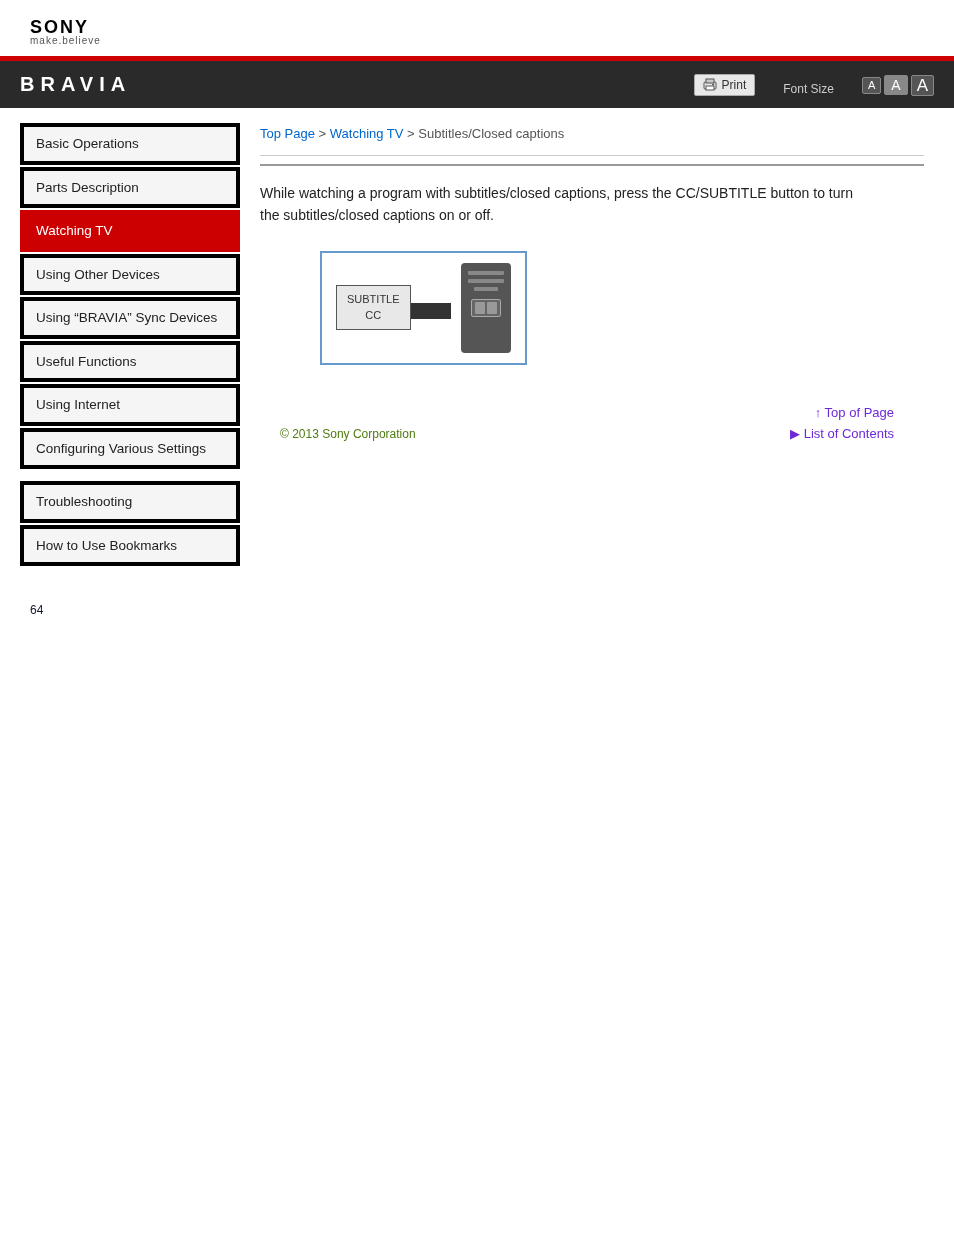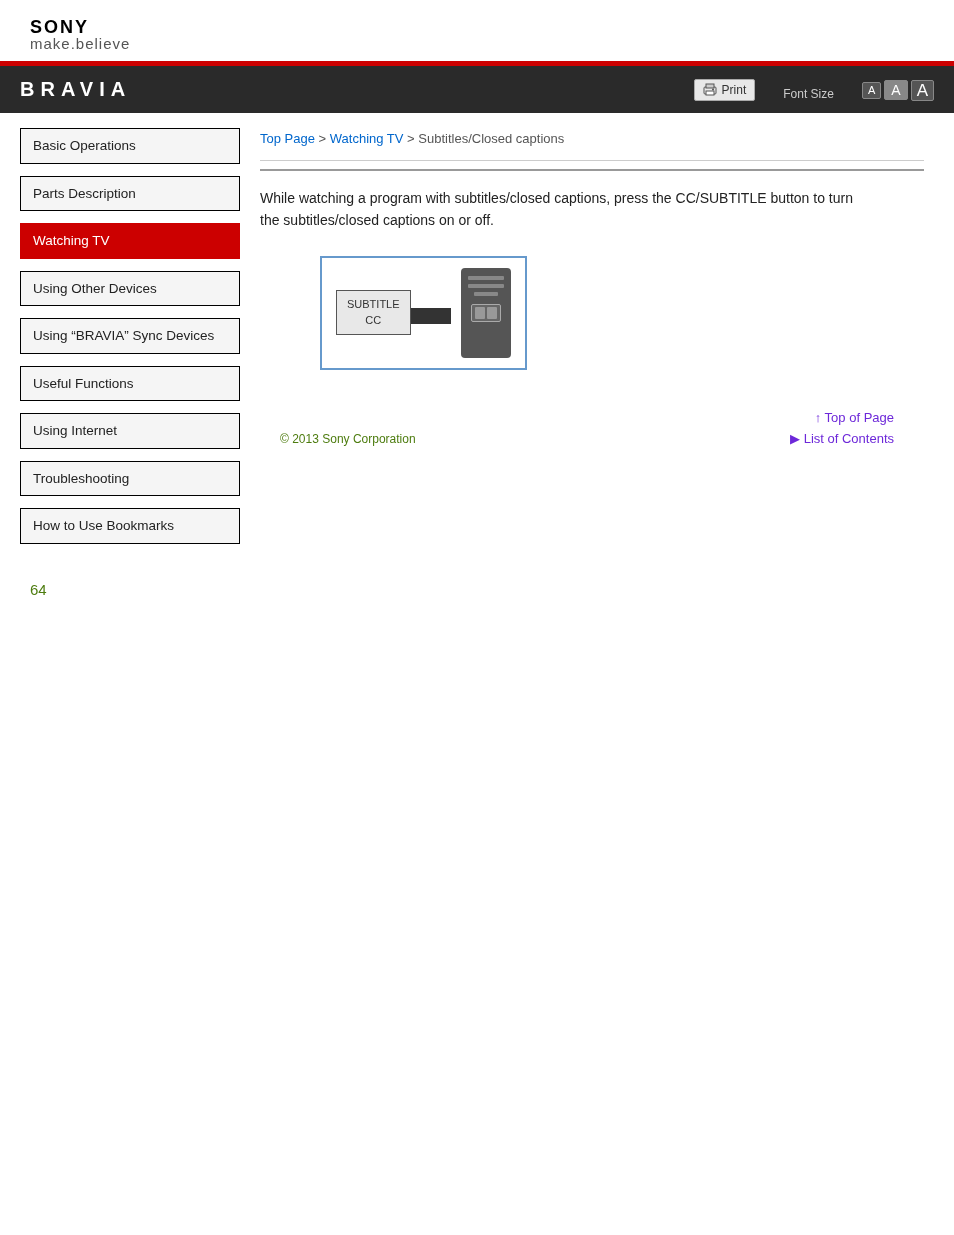--- a/index.html
+++ b/index.html
@@ -22,21 +22,21 @@
       line-height: 1;
     }
     .sony-logo-text {
       font-size: 18px;
       font-weight: 900;
       letter-spacing: 2px;
       color: #000;
       font-family: Arial Black, Arial, sans-serif;
     }
     .sony-tagline {
-      font-size: 15px;
+      font-size: 10px;
       color: #555;
       letter-spacing: 1px;
     }
 
     
     .bravia-banner {
       background: #2a2a2a;
       height: 52px;
       display: flex;
       align-items: center;
@@ -95,24 +95,24 @@
       padding: 0;
     }
 
     
     .sidebar {
       width: 240px;
       flex-shrink: 0;
       padding: 15px 0 15px 20px;
     }
     .sidebar-item {
-      border: 1px solid #000000;
+      border: 4px solid #000000;
       background: #f5f5f5;
       padding: 8px 12px;
-      margin-bottom: 12px;
+      margin-bottom: 2px;
       font-size: 13.5px;
       color: #222;
       cursor: pointer;
       line-height: 1.3;
     }
     .sidebar-item.active {
       background: #cc0000;
       color: #ffffff;
       border-color: #cc0000;
     }
@@ -265,22 +265,22 @@
     .top-of-page::before {
       content: "↑ ";
     }
     .list-of-contents::before {
       content: "▶ ";
     }
 
     
     .page-number {
       padding: 10px 30px;
-      font-size: 15px;
-      color: #4d7c0f;
+      font-size: 12px;
+      color: #0f172a;
     }
   </style>
 </head>
 <body>
 
 <div class="top-bar">
   <div class="sony-logo">
     <span class="sony-logo-text">SONY</span>
     <span class="sony-tagline">make.believe</span>
   </div>
@@ -311,20 +311,21 @@
 
   <div class="sidebar">
     <div class="sidebar-group">
       <div class="sidebar-item">Basic Operations</div>
       <div class="sidebar-item">Parts Description</div>
       <div class="sidebar-item active">Watching TV</div>
       <div class="sidebar-item">Using Other Devices</div>
       <div class="sidebar-item">Using “BRAVIA” Sync Devices</div>
       <div class="sidebar-item">Useful Functions</div>
       <div class="sidebar-item">Using Internet</div>
+      <div class="sidebar-item">Configuring Various Settings</div>
     </div>
     <div class="sidebar-group">
       <div class="sidebar-item">Troubleshooting</div>
       <div class="sidebar-item">How to Use Bookmarks</div>
     </div>
   </div>
 
   <div class="content-area">
 
     <div class="breadcrumb">

